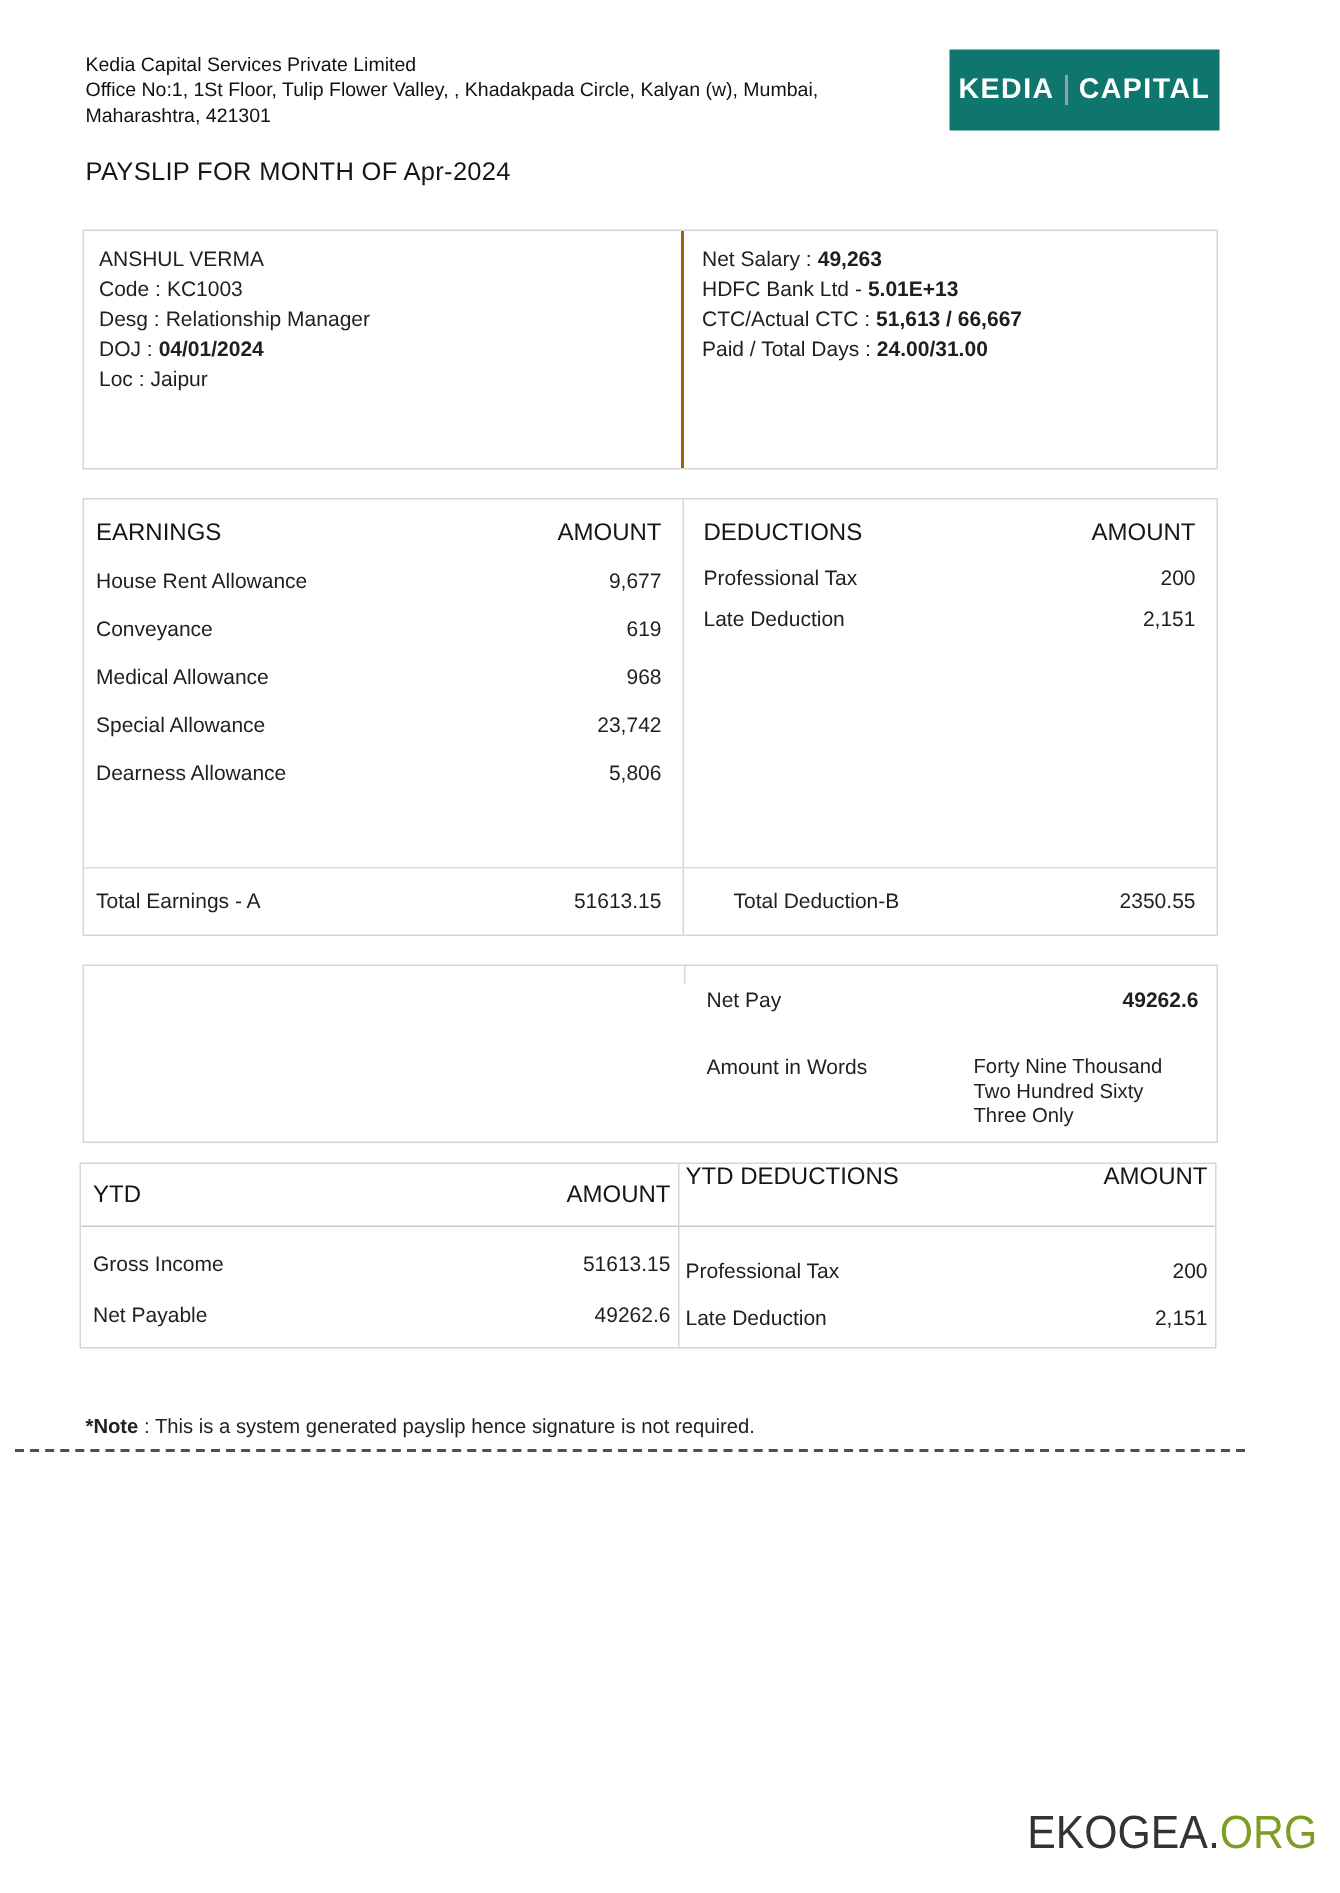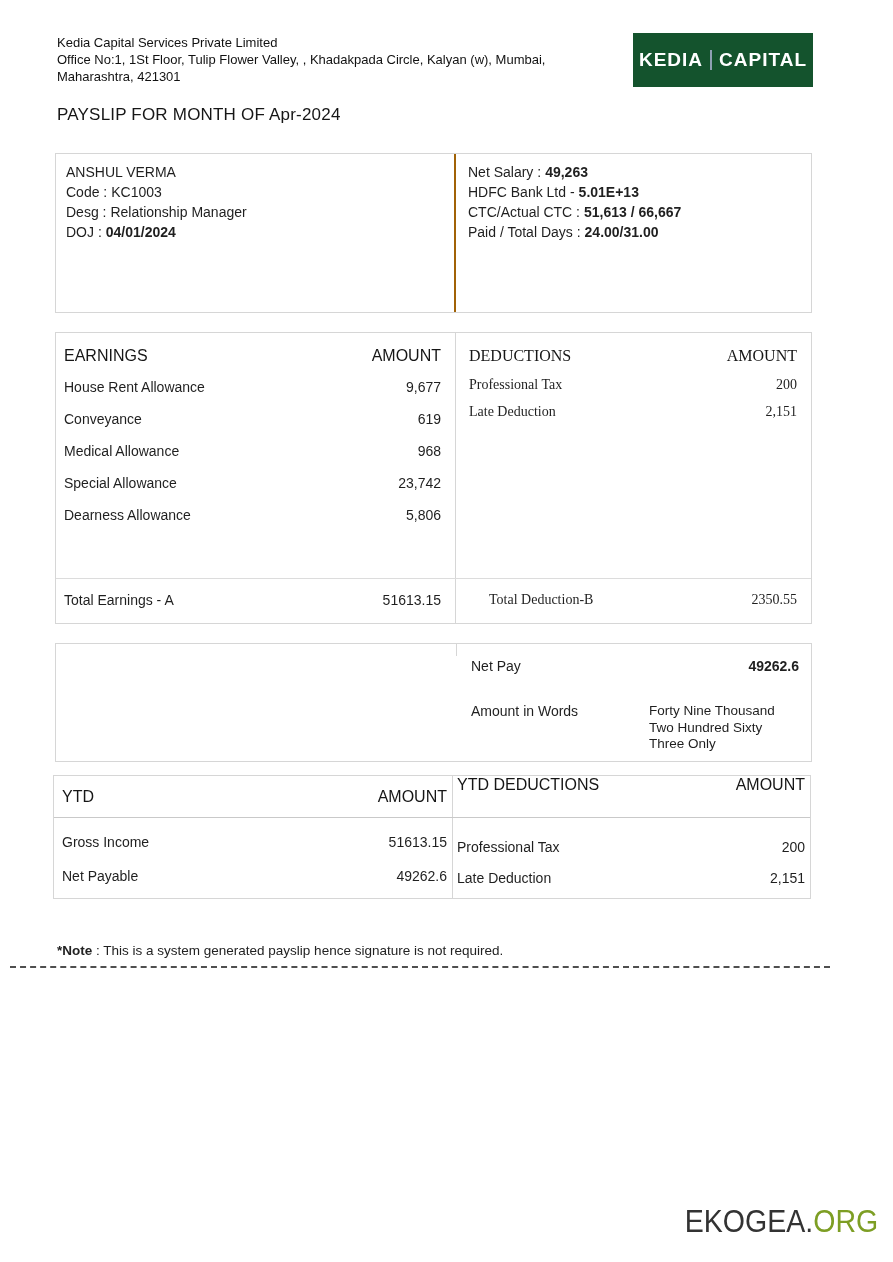--- a/index.html
+++ b/index.html
@@ -2,21 +2,21 @@
 <html><head>
 <meta charset="utf-8">
 <style>
   * { margin:0; padding:0; box-sizing:border-box; }
   body { background:#ffffff; font-family:"Liberation Sans", sans-serif; color:#1f1f1f; }
   .page { position:relative; width:893px; height:1262px; background:#ffffff; overflow:hidden; }
 
   
   .header-text { position:absolute; left:57px; top:34px; font-size:13px; line-height:17px; color:#111; }
   .logo { position:absolute; left:633px; top:33px; width:180px; height:54px;
-          background:#14532d; display:flex; align-items:center; justify-content:center; }
+          background:#0f766e; display:flex; align-items:center; justify-content:center; }
   .logo-inner { display:flex; align-items:center; gap:7px; }
   .logo-txt { color:#fff; font-weight:bold; font-size:19px; letter-spacing:1px; }
   .logo-divider { width:2px; height:20px; background:#8fa0b3; }
 
   
   .title { position:absolute; left:57px; top:105px; font-size:17px; font-weight:500; letter-spacing:.2px; color:#161616; }
 
   .box { position:absolute; border:1px solid #d6d6d6; background:#fff; }
 
   
@@ -26,21 +26,21 @@
   .line { font-size:14px; line-height:20px; }
   .lab { }
   .val { margin-left:4px; }
   .val-bold { margin-left:4px; font-weight:600; }
 
   
   .box2 { left:55px; top:332px; width:757px; height:292px; display:flex; flex-direction:column; }
   .eb-top { display:flex; height:246px; border-bottom:1px solid #dcdcdc; }
   .eb-bottom { display:flex; flex:1;gap:20px; }
   .col-l { width:400px; border-right:1px solid #d6d6d6; }
-  .col-r { flex:1;font-family:Liberation Serif, serif; }
+  .col-r { flex:1; }
   .sec-head { display:flex; justify-content:space-between; padding:14px 14px 6px 8px; }
   .sec-head .h { font-size:16px; font-weight:500; color:#161616; }
   .col-r .sec-head { padding-left:13px; }
   .row { display:flex; justify-content:space-between; align-items:center; height:32px; padding:0 14px 0 8px; font-size:14px; }
   .col-r .row { height:27px; padding-left:13px; }
   .amt { font-weight:400; }
   .trow { display:flex; justify-content:space-between; align-items:flex-start; padding:13px 14px 0 8px; font-size:14px; }
   .trow.right-cell { padding-left:13px; }
   .trow .amt { font-weight:500; }
 
@@ -101,20 +101,21 @@
   </div>
 
   <div class="title">PAYSLIP FOR MONTH OF Apr-2024</div>
 
   <div class="box box1">
     <div class="b1-left">
       <div class="line">ANSHUL VERMA</div>
       <div class="line"><span class="lab">Code :</span><span class="val">KC1003</span></div>
       <div class="line"><span class="lab">Desg :</span><span class="val">Relationship Manager</span></div>
       <div class="line"><span class="lab">DOJ :</span><span class="val-bold">04/01/2024</span></div>
+      <div class="line"><span class="lab">Loc :</span><span class="val">Jaipur</span></div>
     </div>
     <div class="b1-right">
       <div class="line"><span class="lab">Net Salary :</span><span class="val-bold">49,263</span></div>
       <div class="line"><span class="lab">HDFC Bank Ltd -</span><span class="val-bold">5.01E+13</span></div>
       <div class="line"><span class="lab">CTC/Actual CTC :</span><span class="val-bold">51,613 / 66,667</span></div>
       <div class="line"><span class="lab">Paid / Total Days :</span><span class="val-bold">24.00/31.00</span></div>
     </div>
   </div>
 
   <div class="box box2">

